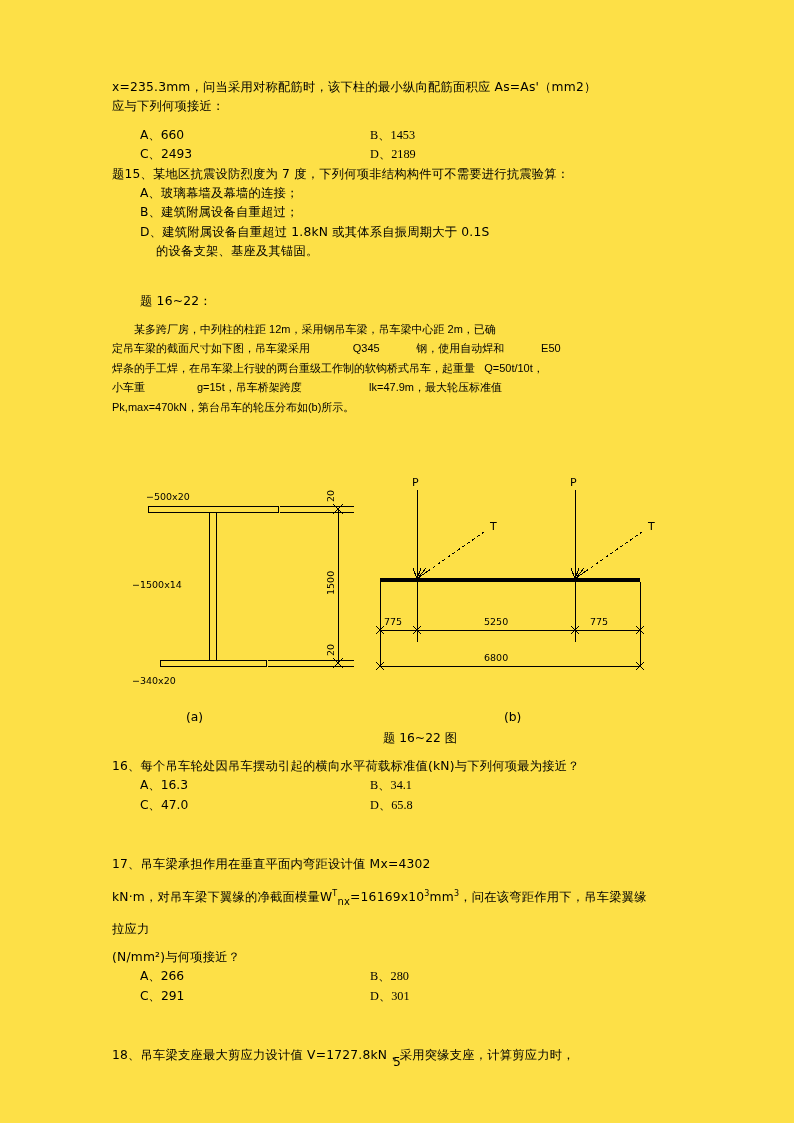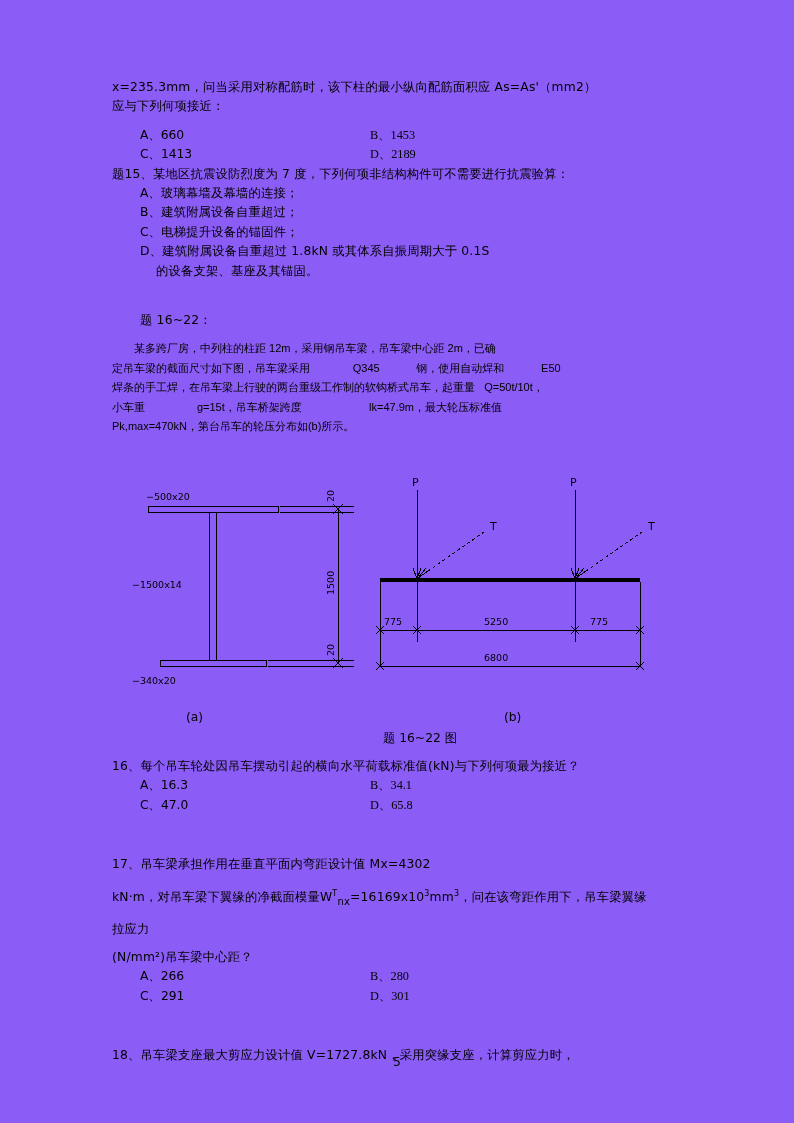--- a/index.html
+++ b/index.html
@@ -8,21 +8,21 @@
     background: #ffffff;
   }
   body {
     font-family: "Liberation Serif", "DejaVu Serif", serif;
     color: #000000;
   }
   .page {
     position: relative;
     width: 794px;
     height: 1123px;
-    background: #8b5cf6;
+    background: #fde047;
     overflow: hidden;
     box-sizing: border-box;
   }
   .content {
     position: absolute;
     left: 112px;
     top: 78px;
     width: 572px;
   }
   .zh {
@@ -99,30 +99,29 @@
 
     <div class="q-block">
       <div class="zh">x=235.3mm，问当采用对称配筋时，该下柱的最小纵向配筋面积应 As=As'（mm2）</div>
       <div class="zh">应与下列何项接近：</div>
       <div class="gap-sm"></div>
       <div class="opt-row">
         <div class="opt-a">A、660</div>
         <div class="opt-b">B、1453</div>
       </div>
       <div class="opt-row">
-        <div class="opt-a">C、1413</div>
+        <div class="opt-a">C、2493</div>
         <div class="opt-b">D、2189</div>
       </div>
     </div>
 
     <div class="q-block">
       <div class="zh">题15、某地区抗震设防烈度为 7 度，下列何项非结构构件可不需要进行抗震验算：</div>
       <div class="zh indent1">A、玻璃幕墙及幕墙的连接；</div>
       <div class="zh indent1">B、建筑附属设备自重超过；</div>
-      <div class="zh indent1">C、电梯提升设备的锚固件；</div>
       <div class="zh indent1">D、建筑附属设备自重超过 1.8kN 或其体系自振周期大于 0.1S</div>
       <div class="zh indent2">的设备支架、基座及其锚固。</div>
     </div>
 
     <div class="gap-lg"></div>
 
     <div class="q-block">
       <div class="zh indent1">题 16~22：</div>
       <div class="gap-sm"></div>
       <div class="line indent3">某多跨厂房，中列柱的柱距 12m，采用钢吊车梁，吊车梁中心距 2m，已确</div>
@@ -244,21 +243,21 @@
     <div class="gap-md"></div>
     <div class="gap-md"></div>
 
     <div class="q-block">
       <div class="zh">17、吊车梁承担作用在垂直平面内弯距设计值 Mx=4302</div>
       <div class="gap-sm"></div>
       <div class="zh"><span>kN·m，对吊车梁下翼缘的净截面模量</span><span>W</span><span class="sup">T</span><span class="sub">nx</span><span>=16169x10</span><span class="sup">3</span><span>mm</span><span class="sup">3</span><span>，问在该弯距作用下，吊车梁翼缘</span></div>
       <div class="gap-sm"></div>
       <div class="zh">拉应力</div>
       <div class="gap-sm"></div>
-      <div class="zh">(N/mm²)吊车梁中心距？</div>
+      <div class="zh">(N/mm²)与何项接近？</div>
       <div class="opt-row">
         <div class="opt-a">A、266</div>
         <div class="opt-b">B、280</div>
       </div>
       <div class="opt-row">
         <div class="opt-a">C、291</div>
         <div class="opt-b">D、301</div>
       </div>
     </div>
 

